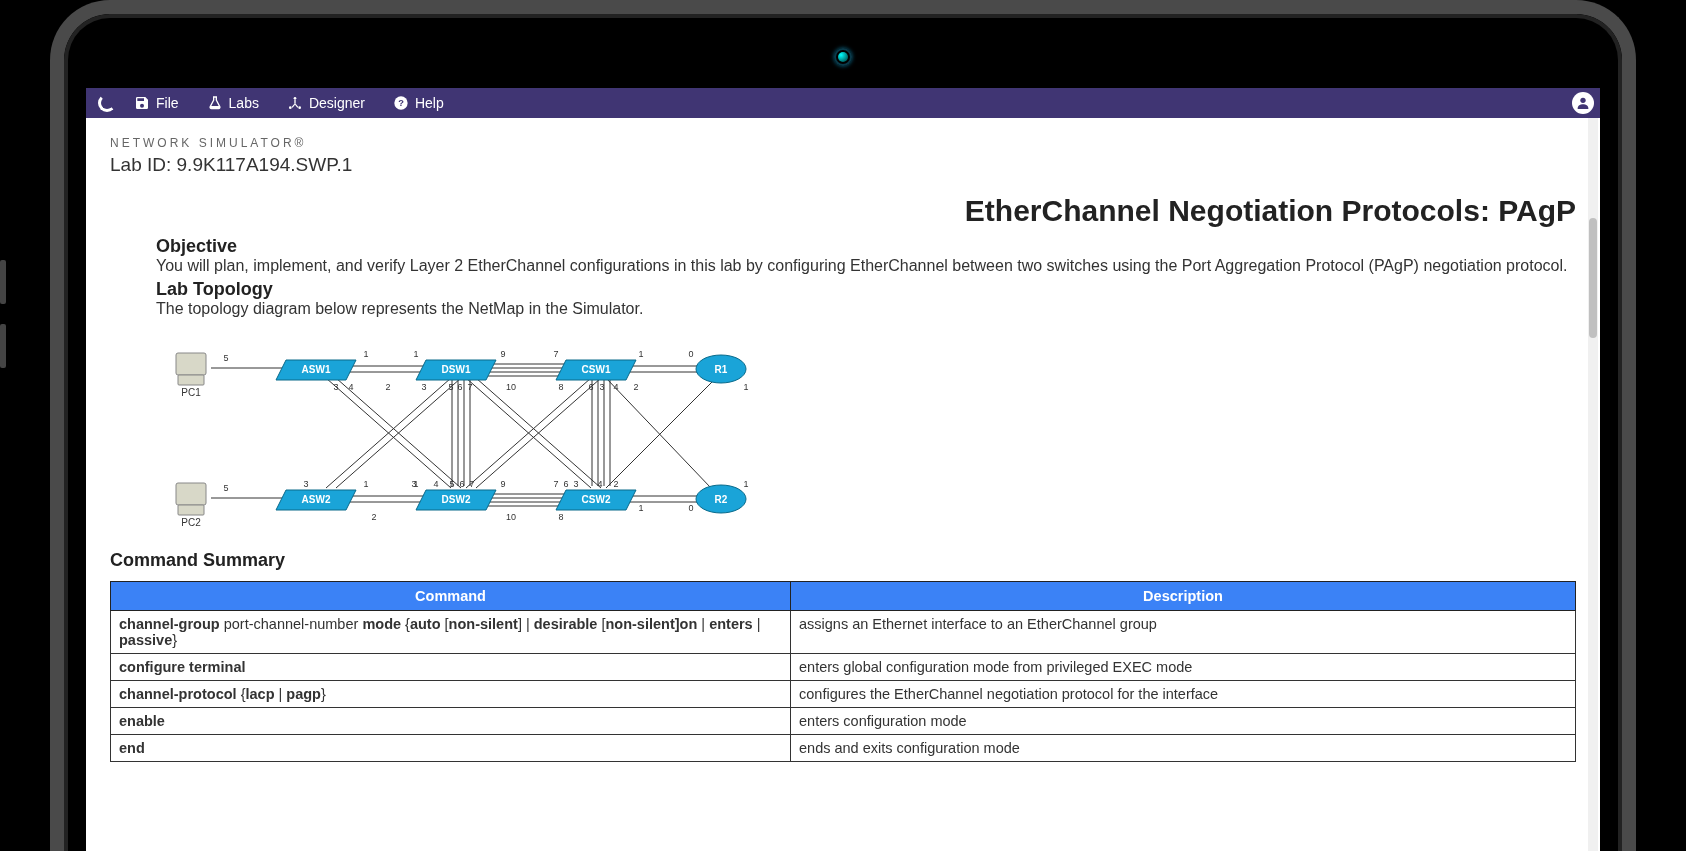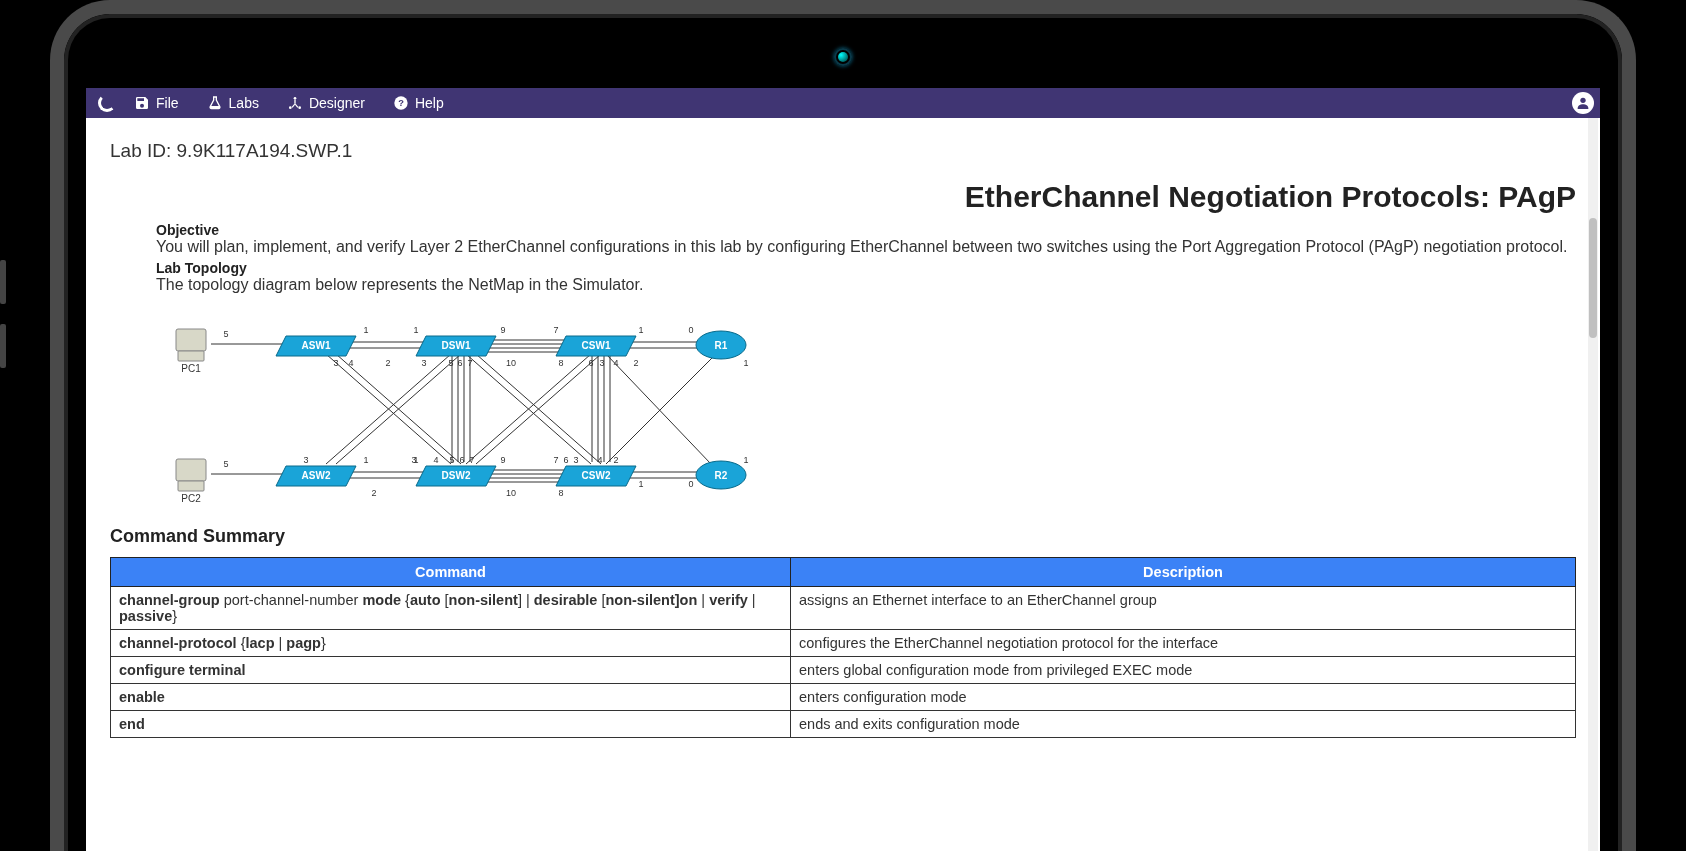--- a/index.html
+++ b/index.html
@@ -134,21 +134,21 @@
   margin-top: 18px;
 }
 .title {
   font-size: 30px;
   font-weight: 800;
   color: #222;
   margin-bottom: 8px;
   text-align: right;
 }
 .hsec {
-  font-size: 14px;
+  font-size: 18px;
   font-weight: 700;
   color: #222;
   margin-top: 4px;
 }
 .ptext {
   font-size: 16px;
   color: #333;
 }
 
 .topology {
@@ -324,20 +324,23 @@
             </svg>
         </div>
       </div>
 
       <div class="content">
         <div class="sbar">
             <div class="sbar-thumb"></div>
           </div>
 
         <div class="logo">
+          <div class="small">
+            <span>NETWORK SIMULATOR</span><span>®</span>
+          </div>
         </div>
 
         <div class="labid">
           <span>Lab ID: </span><span>9.9K117A194.SWP.1</span>
         </div>
 
         <div class="main">
           <div class="title">EtherChannel Negotiation Protocols: PAgP</div>
 
           <div class="hsec">Objective</div>
@@ -491,30 +494,30 @@
 
           <table class="cmd-table" style="margin-left:-46px; width:calc(100% + 46px)">
             <thead>
               <tr>
                 <th>Command</th>
                 <th>Description</th>
               </tr>
             </thead>
             <tbody id="cmd-body">
                 <tr>
-                  <td><b>channel-group</b> port-channel-number <b>mode</b> {<b>auto</b> [<b>non-silent</b>] | <b>desirable</b> [<b>non-silent]on</b> | <b>verify</b> | <b>passive</b>}</td>
+                  <td><b>channel-group</b> port-channel-number <b>mode</b> {<b>auto</b> [<b>non-silent</b>] | <b>desirable</b> [<b>non-silent]on</b> | <b>enters</b> | <b>passive</b>}</td>
                   <td>assigns an Ethernet interface to an EtherChannel group</td>
+                </tr>
+                <tr>
+                  <td><b>configure terminal</b></td>
+                  <td>enters global configuration mode from privileged EXEC mode</td>
                 </tr>
                 <tr>
                   <td><b>channel-protocol</b> {<b>lacp</b> | <b>pagp</b>}</td>
                   <td>configures the EtherChannel negotiation protocol for the interface</td>
-                </tr>
-                <tr>
-                  <td><b>configure terminal</b></td>
-                  <td>enters global configuration mode from privileged EXEC mode</td>
                 </tr>
                 <tr>
                   <td><b>enable</b></td>
                   <td>enters configuration mode</td>
                 </tr>
                 <tr>
                   <td><b>end</b></td>
                   <td>ends and exits configuration mode</td>
                 </tr>
               </tbody>

